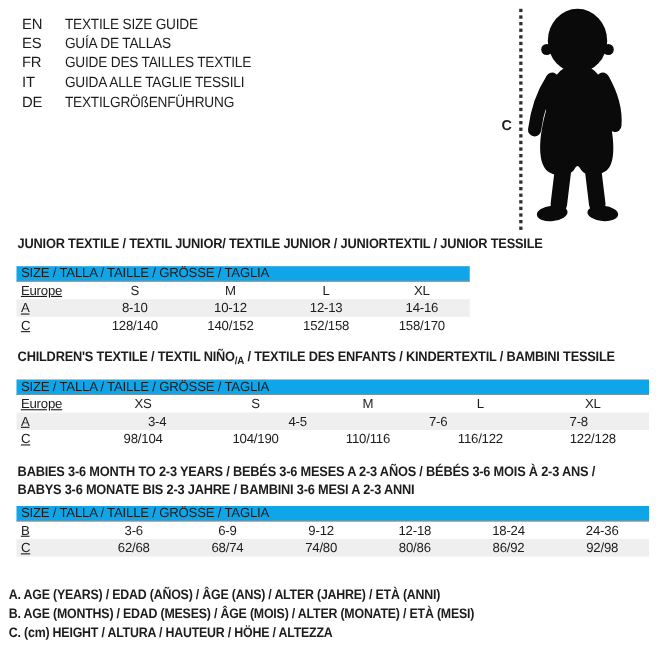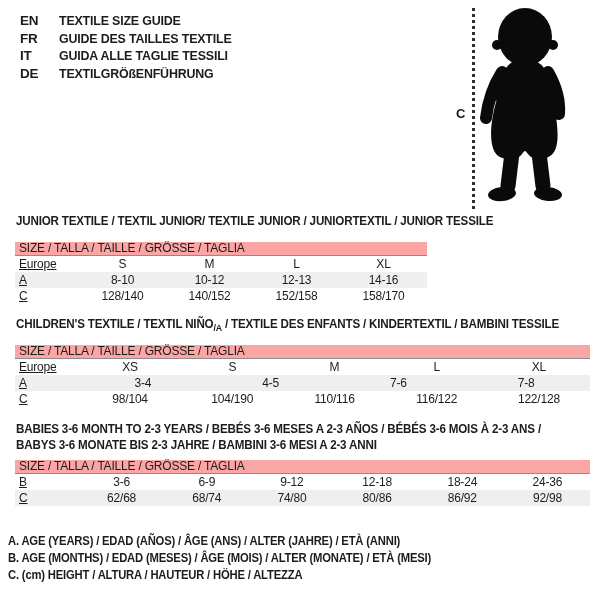--- a/index.html
+++ b/index.html
@@ -1,60 +1,64 @@
 <!DOCTYPE html>
 <html><head>
 <meta charset="utf-8">
 <style>
   html,body{margin:0;padding:0;}
   body{width:600px;height:600px;background:#ffffff;font-family:"Liberation Sans",sans-serif;color:#1c1c1c;}
   .page{position:relative;width:600px;height:600px;background:#ffffff;overflow:hidden;}
 
   
   .lang-block{position:absolute;left:20px;top:13px;}
-  .lang-row{display:flex;height:17.6px;font-weight:bold;font-size:13.5px;letter-spacing:-0.2px;}
+  .lang-row{display:flex;height:17.6px;align-items:center;font-weight:normal;font-size:13.5px;letter-spacing:-0.2px;}
   .lang-code{width:39px;flex:none;}
   .lang-label{white-space:nowrap;transform:scaleX(0.92);transform-origin:0 50%;}
 
   
   .dotted-line{position:absolute;left:472px;top:8px;height:201px;width:0;border-left:3px dotted #2f2f2f;}
   .c-marker{position:absolute;left:456px;top:106px;font-size:13px;font-weight:bold;}
   .baby-svg{position:absolute;left:478px;top:6px;}
 
   
   .tbl-title{position:absolute;left:16px;font-size:12.5px;font-weight:bold;line-height:16px;white-space:nowrap;letter-spacing:-0.2px;transform:scaleX(0.93);transform-origin:0 0;}
   #title1{top:213px;}
   #title2{top:316px;}
   #title3{top:421px;}
   .subscr{font-size:9.5px;position:relative;top:3px;}
 
   
   .sizetable{position:absolute;left:15px;}
   #table1{top:242px;width:412px;}
   #table2{top:345px;width:575px;}
   #table3{top:460px;width:575px;}
-  .size-header{height:13px;line-height:13px;font-size:12px;padding-left:4px;background:#fca5a5;border-bottom:1px solid #8d8d8d;letter-spacing:-0.2px;}
+  .size-header{height:13px;line-height:13px;font-size:12px;padding-left:4px;background:#0ea5e9;border-bottom:1px solid #8d8d8d;letter-spacing:-0.2px;}
   .trow{display:flex;height:16px;line-height:16px;font-size:12px;letter-spacing:-0.2px;}
   .tlabel{width:60px;flex:none;padding-left:4px;text-align:left;text-decoration:underline;}
   .tcell{flex:1;text-align:center;}
   .alt{background:#efefef;}
 
   
   .legend{position:absolute;left:8px;top:533px;}
   .legend-row{font-weight:bold;font-size:12.5px;line-height:17px;white-space:nowrap;letter-spacing:-0.2px;transform:scaleX(0.9);transform-origin:0 50%;}
 </style>
 </head>
 <body>
 
 <div class="page">
 
   <div class="lang-block">
     <div class="lang-row">
       <span class="lang-code">EN</span>
       <span class="lang-label">TEXTILE SIZE GUIDE</span>
+    </div>
+    <div class="lang-row">
+      <span class="lang-code">ES</span>
+      <span class="lang-label">GUÍA DE TALLAS</span>
     </div>
     <div class="lang-row">
       <span class="lang-code">FR</span>
       <span class="lang-label">GUIDE DES TAILLES TEXTILE</span>
     </div>
     <div class="lang-row">
       <span class="lang-code">IT</span>
       <span class="lang-label">GUIDA ALLE TAGLIE TESSILI</span>
     </div>
     <div class="lang-row">

